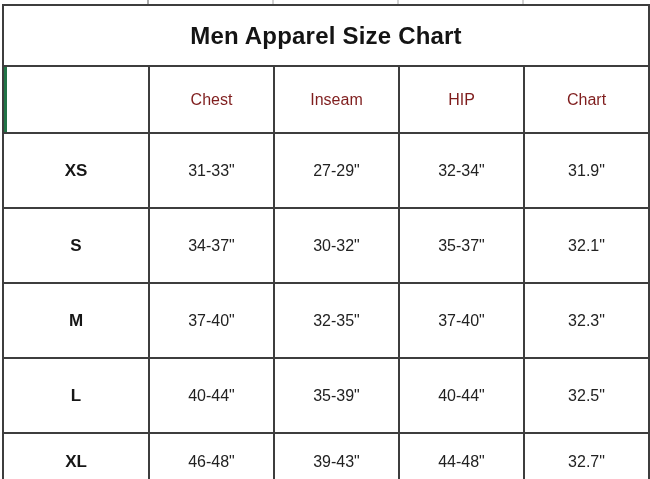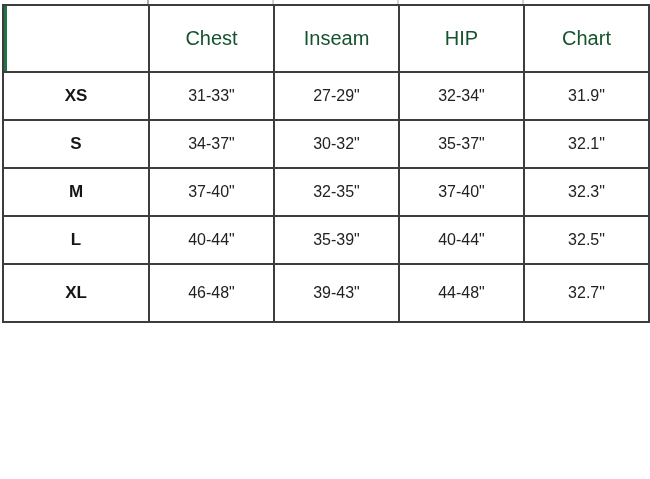--- a/index.html
+++ b/index.html
@@ -29,22 +29,22 @@
     padding: 0;
     font-weight: normal;
   }
   tr.title-row td {
     height: 61px;
     font-size: 24px;
     font-weight: bold;
     color: #141414;
     letter-spacing: 0.2px;
   }
-  tr.header-row td { height: 67px; font-size: 20px; color: #14532d; }
-  tr.data-row { height: 48px; }
+  tr.header-row td { height: 67px; font-size: 16px; color: #7f1d1d; }
+  tr.data-row { height: 75px; }
   tr.data-row th { font-size: 17px; font-weight: bold; color: #161616; }
   tr.data-row td { font-size: 16px; color: #222222; }
   tr.data-row.last { height: 58px; margin-top: 39px; }
   td.corner-cell { position: relative; }
   .green-bar {
     position: absolute;
     left: 0;
     top: 0;
     bottom: 0;
     width: 3px;
@@ -71,20 +71,23 @@
 
   <table class="size-chart">
     <colgroup>
       <col style="width:146px">
       <col style="width:125px">
       <col style="width:125px">
       <col style="width:125px">
       <col style="width:125px">
     </colgroup>
     <tbody>
+      <tr class="title-row">
+        <td colspan="5">Men Apparel Size Chart</td>
+      </tr>
 
       <tr class="header-row">
         <td class="corner-cell">
           <span class="green-bar"></span>
           <span></span>
         </td>
         <td>Chest</td>
         <td>Inseam</td>
         <td>HIP</td>
         <td>Chart</td>

